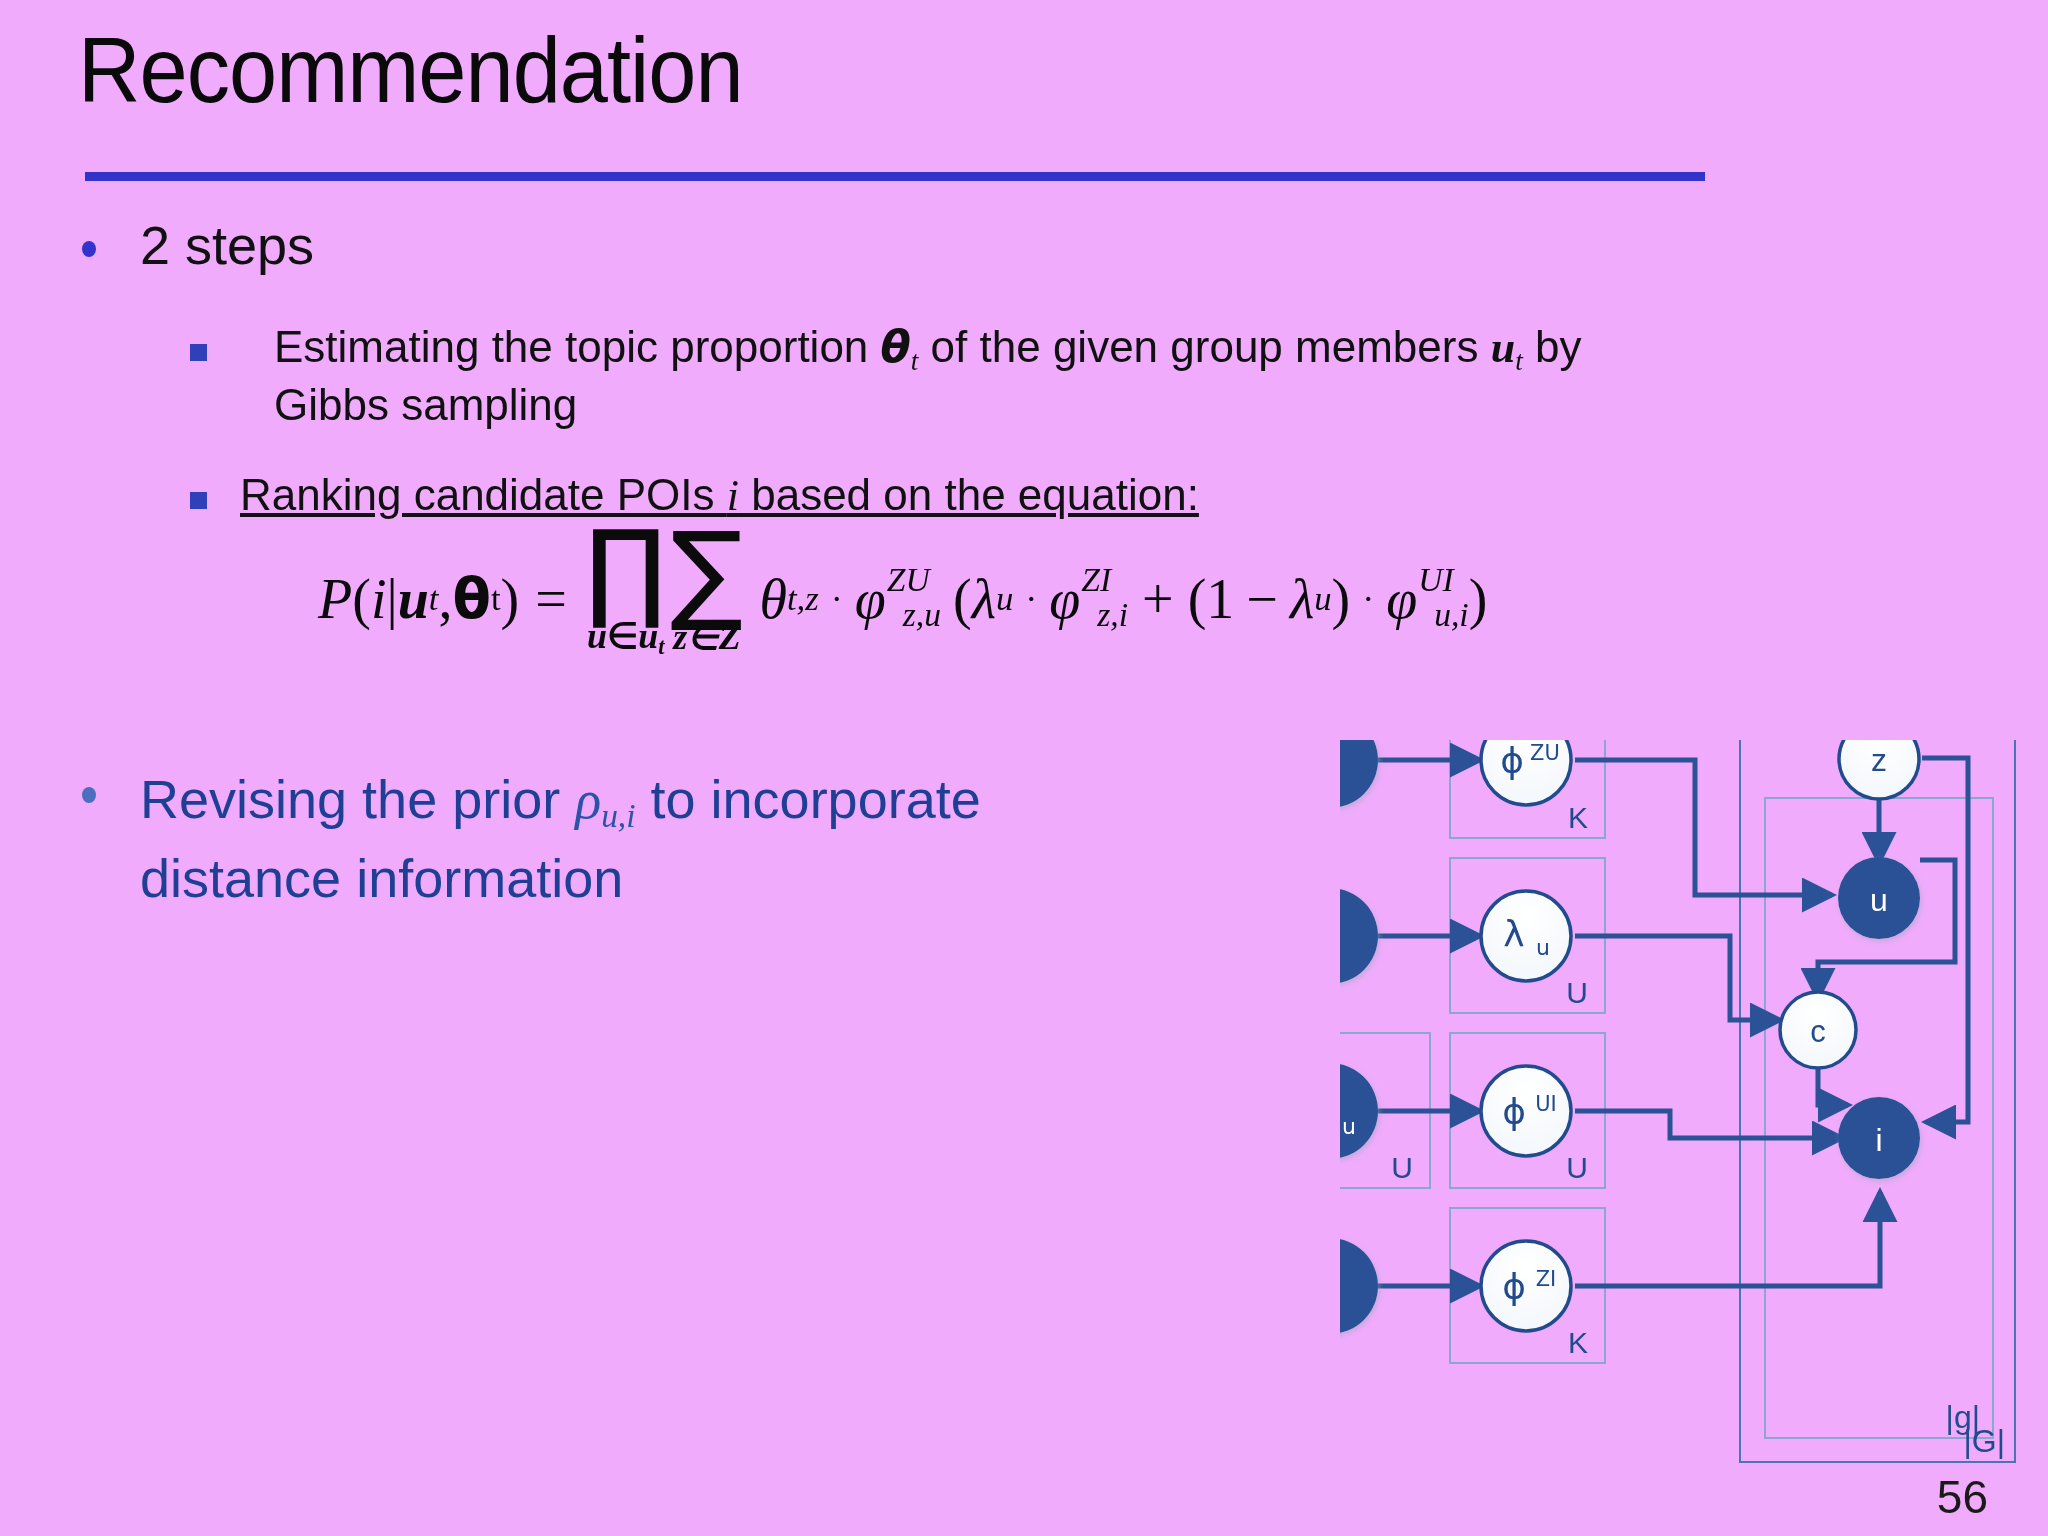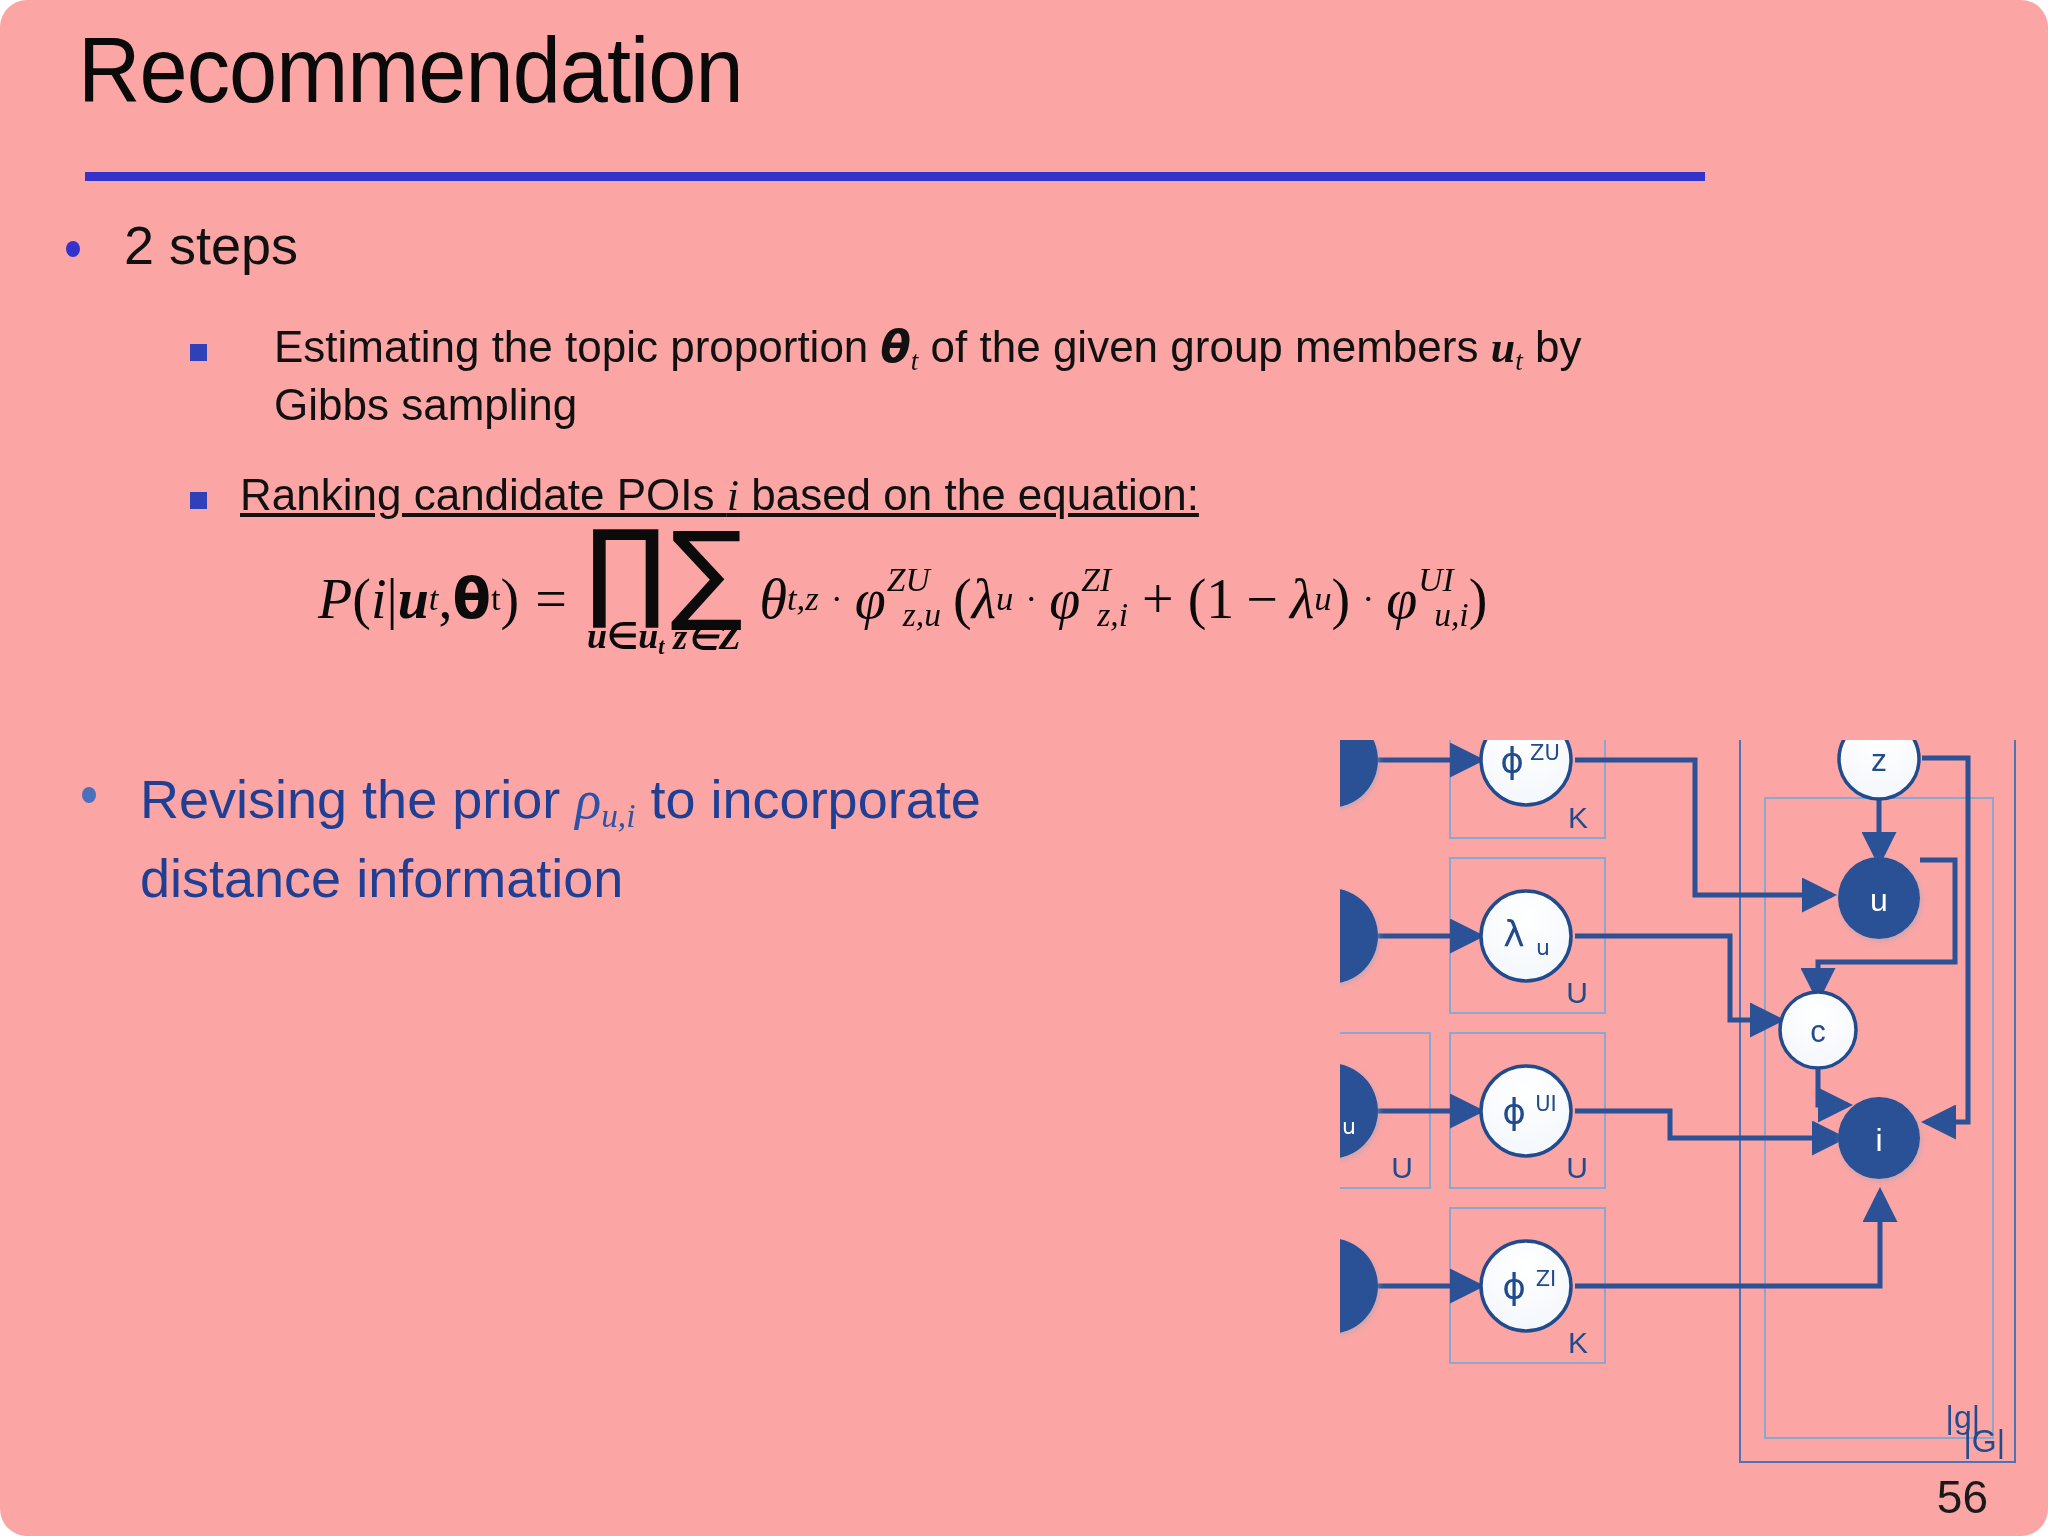--- a/index.html
+++ b/index.html
@@ -11,22 +11,21 @@
     width: 2048px;
     height: 1536px;
     overflow: hidden;
     font-family: "Liberation Sans", sans-serif;
     color: #000000;
     position: relative;
   }
   .slide {
     position: absolute;
     inset: 0;
-    background: #fca5a5;
-    border-radius: 27px;
+    background: #f0abfc;
   }
 
   
   .title {
     position: absolute;
     left: 78px;
     top: 24px;
     font-size: 92px;
     line-height: 1.0;
     font-weight: 400;
@@ -183,21 +182,21 @@
   .diagram svg { display: block; }
 </style>
 </head>
 <body>
 
 <div class="slide">
 
   <div class="title">Recommendation</div>
   <div class="title-rule"></div>
 
-  <div class="bullet-l1" style="left:66px; top:215px;justify-content:flex-end;">
+  <div class="bullet-l1" style="left:82px; top:215px;justify-content:flex-end;">
     <span class="dot"></span>
     <span>2 steps</span>
   </div>
 
   <div class="bullet-l2" style="left:190px; top:320px; width:1680px;gap:34px;">
     <span class="sq"></span>
     <span class="b2-text"><span>Estimating the topic proportion </span><span class="greekbf">θ</span><span class="sub">t</span><span> of the given group members </span><span class="mathbf">u</span><span class="sub">t</span><span> by Gibbs sampling</span></span>
   </div>
 
   <div class="bullet-l2" style="left:190px; top:468px; width:1500px;text-decoration:underline;">

